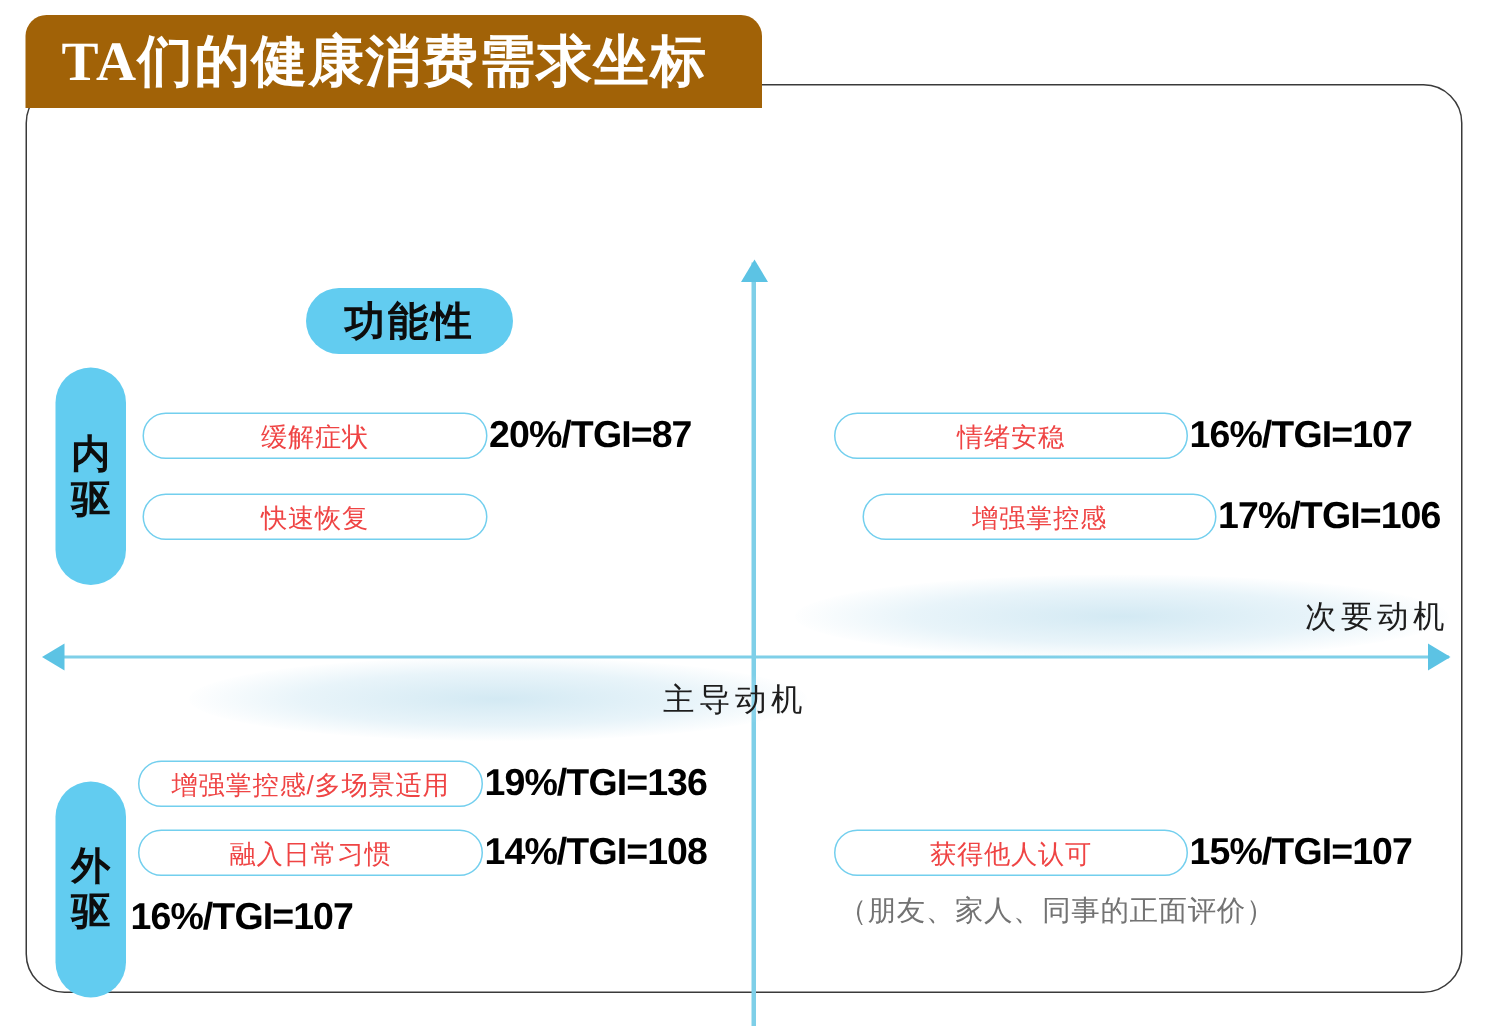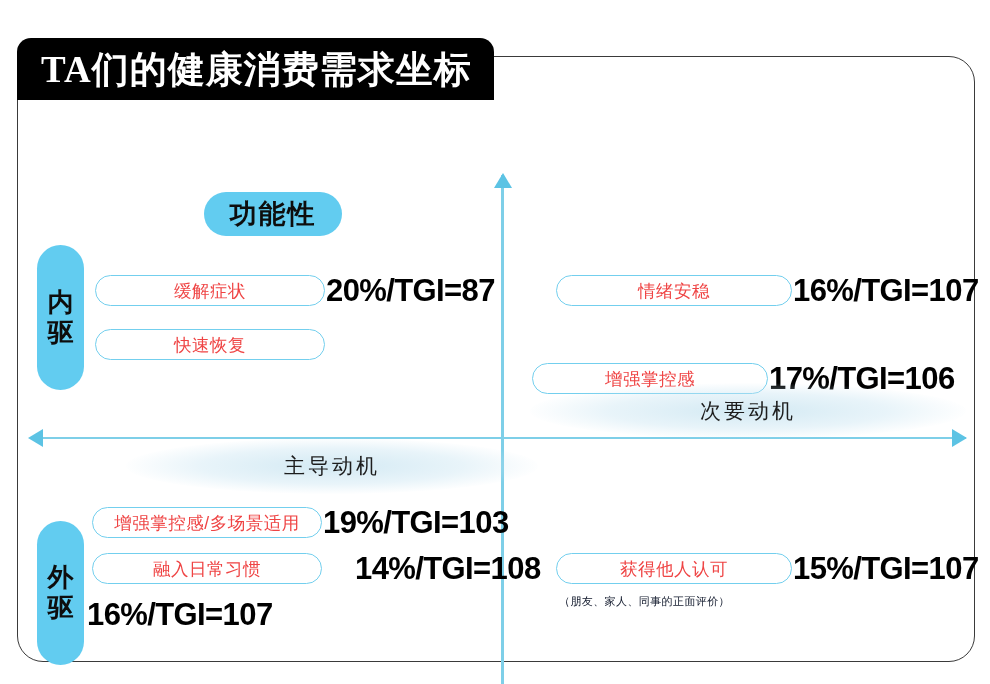--- a/index.html
+++ b/index.html
@@ -12,22 +12,22 @@
   
   #card{
     position:absolute;left:17px;top:56px;width:958px;height:606px;
     border:1.4px solid #3a3a3a;border-radius:26px;background:#fff;
     box-sizing:border-box;
   }
 
   
   #titlebar{
     position:absolute;left:17px;top:10px;height:62px;
-    padding:0 22px 0 24px;background:#000000;border-radius:14px 14px 0 0;
-    display:flex;align-items:center;z-index:5;margin-top:28px;
+    padding:0 36px 0 24px;background:#a16207;border-radius:14px 14px 0 0;
+    display:flex;align-items:center;z-index:5;
   }
   #titlebar .title{
     color:#fff;font-family:"Liberation Serif","DejaVu Serif",serif;
     font-size:37px;font-weight:700;letter-spacing:1px;white-space:nowrap;
     line-height:1;
   }
 
   
   .axis-line{position:absolute;background:#7ecfe8;}
   #axis-h{left:12px;top:379.5px;width:936px;height:2.5px;}
@@ -59,31 +59,31 @@
 
   
   .item-row{position:absolute;display:flex;align-items:center;}
   .item-pill{
     height:31px;border:1.8px solid #73cfee;border-radius:17px;background:#fff;
     display:flex;align-items:center;justify-content:center;
     color:#ef4444;font-size:17.5px;font-weight:500;letter-spacing:.5px;
     box-sizing:border-box;padding:0 10px;white-space:nowrap;
   }
   .item-stat{
-    margin-left:1px;color:#000;font-size:31px;font-weight:700;
+    margin-left:1px;color:#000;font-size:25px;font-weight:700;
     font-family:"Liberation Sans","DejaVu Sans",sans-serif;
     letter-spacing:-0.6px;white-space:nowrap;line-height:1;
   }
   .item-note{
-    position:absolute;color:#0f172a;font-size:11px;letter-spacing:.4px;
+    position:absolute;color:#737373;font-size:19px;letter-spacing:.4px;
     white-space:nowrap;
   }
 
   
-  .region-label{position:absolute;display:flex;align-items:center;justify-content:center;}
+  .region-label{position:absolute;display:flex;align-items:center;justify-content:flex-end;}
   .region-label .blob{
     position:absolute;left:0;top:0;width:100%;height:100%;
     border-radius:50%;
     background:radial-gradient(ellipse at 50% 50%, rgba(184,220,236,.62) 0%, rgba(201,229,242,.42) 45%, rgba(255,255,255,0) 72%);
   }
   .region-label .txt{
     position:relative;color:#1d1d1d;font-size:21px;letter-spacing:3px;
     font-family:"Liberation Serif","DejaVu Serif",serif;font-weight:400;
   }
   #region-primary{left:108px;top:381px;width:412px;height:56px;}
@@ -118,30 +118,30 @@
     <div class="item-stat">20%/TGI=87</div>
   </div>
   <div class="item-row" style="left:77px;top:272px;flex-direction:column;">
     <div class="item-pill" style="width:230px;">快速恢复</div>
   </div>
 
   <div class="item-row" style="left:538px;top:218px;">
     <div class="item-pill" style="width:236px;">情绪安稳</div>
     <div class="item-stat">16%/TGI=107</div>
   </div>
-  <div class="item-row" style="left:514px;top:272px;margin-top:34px;">
+  <div class="item-row" style="left:557px;top:272px;">
     <div class="item-pill" style="width:236px;">增强掌控感</div>
     <div class="item-stat">17%/TGI=106</div>
   </div>
 
   <div class="item-row" style="left:74px;top:450px;">
     <div class="item-pill" style="width:230px;">增强掌控感/多场景适用</div>
-    <div class="item-stat">19%/TGI=103</div>
+    <div class="item-stat">19%/TGI=136</div>
   </div>
-  <div class="item-row" style="left:74px;top:496px;gap:32px;">
+  <div class="item-row" style="left:74px;top:496px;">
     <div class="item-pill" style="width:230px;">融入日常习惯</div>
     <div class="item-stat">14%/TGI=108</div>
   </div>
   <div class="item-row" style="left:68px;top:542px;">
     <div class="item-stat">16%/TGI=107</div>
   </div>
 
   <div class="item-row" style="left:538px;top:496px;">
     <div class="item-pill" style="width:236px;">获得他人认可</div>
     <div class="item-stat">15%/TGI=107</div>

